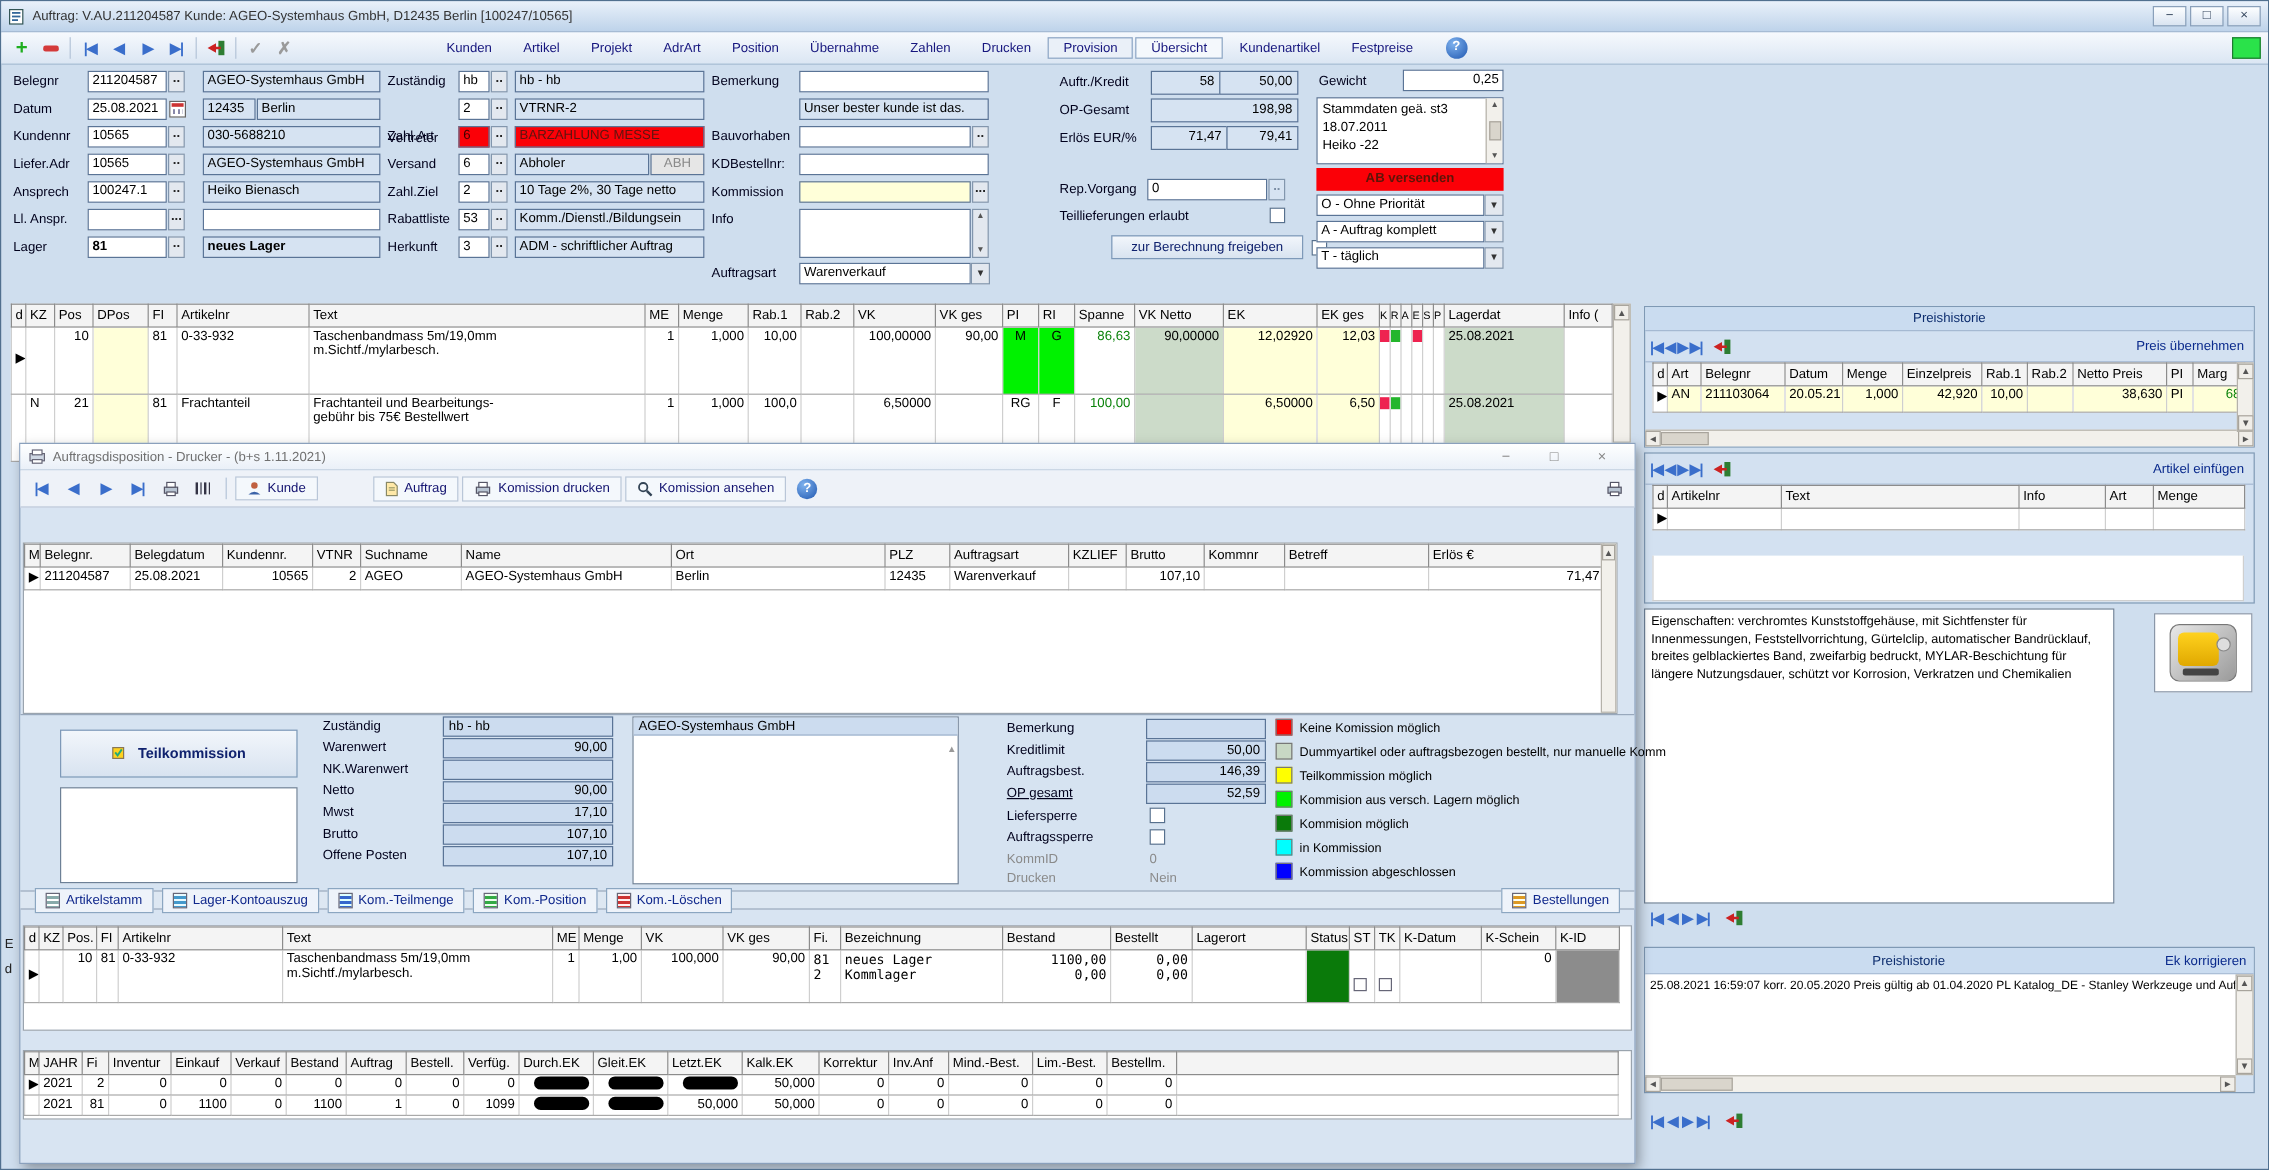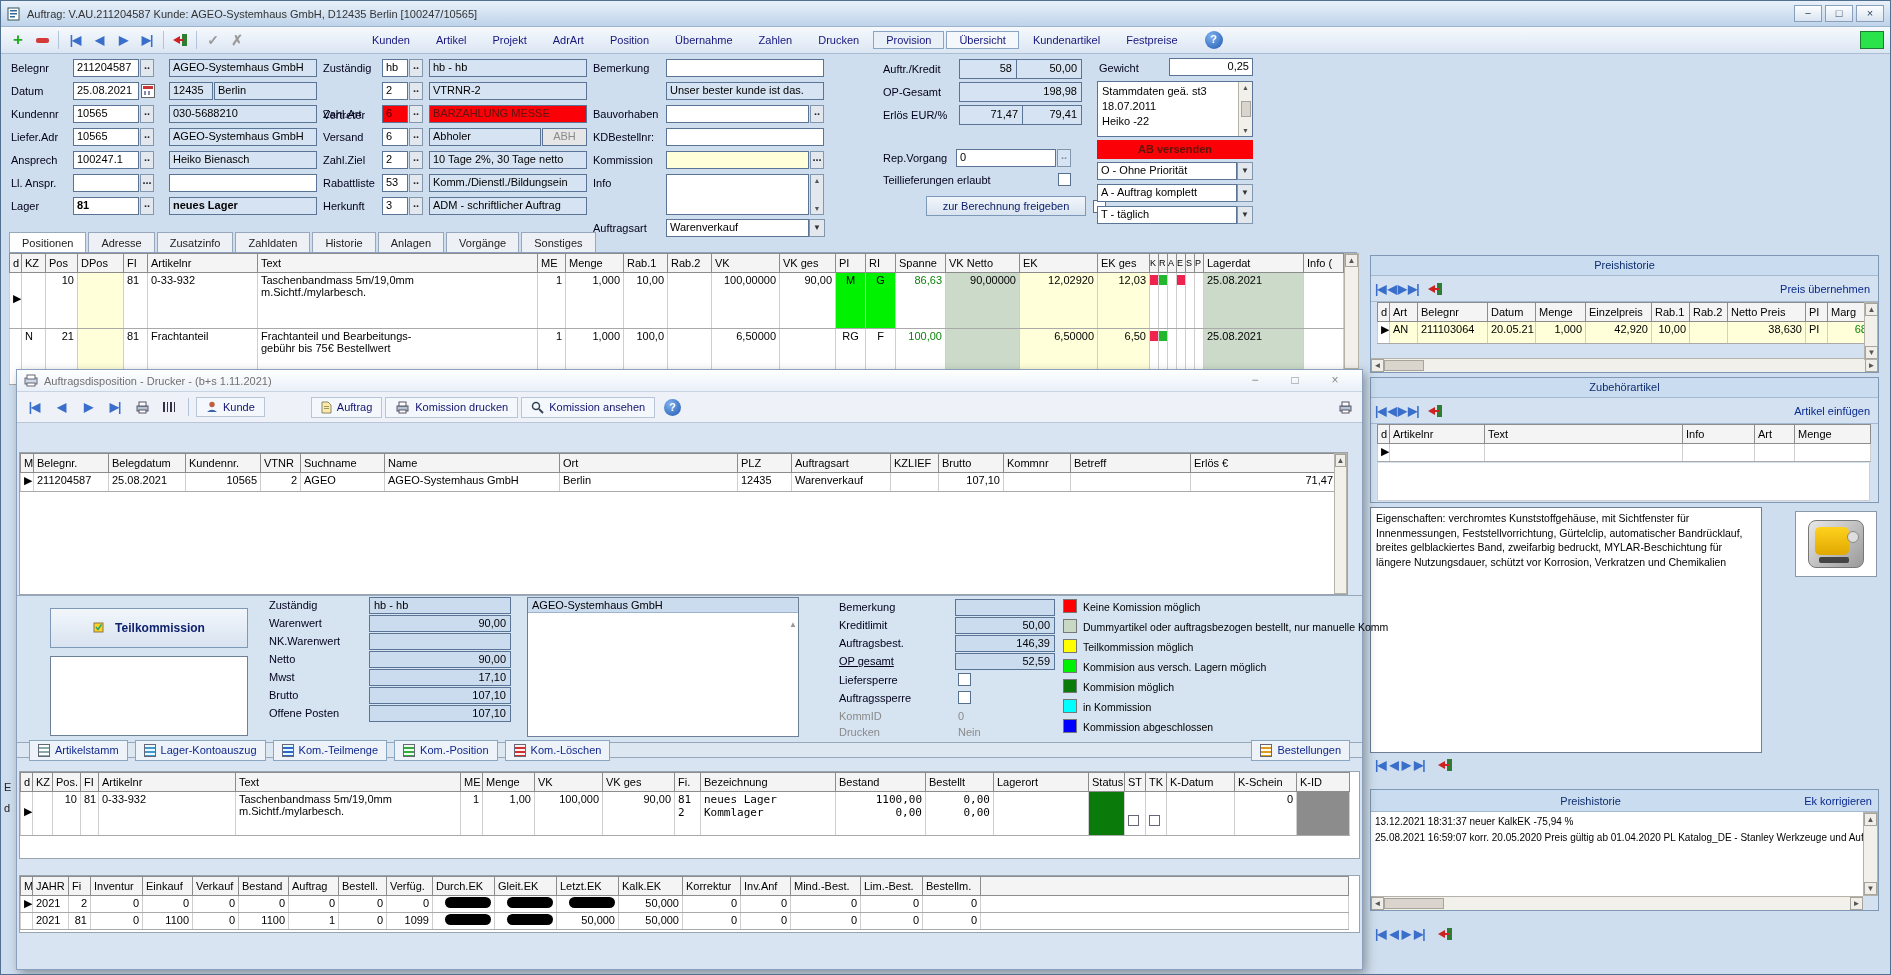--- a/index.html
+++ b/index.html
@@ -271,30 +271,20 @@
     <span class="abs" style="left:1096px;top:139px;width:156px;height:19px;background:#fb0007;color:#5e1408;text-align:center;line-height:19px;font-weight:bold;">AB versenden</span>
 
     <span class="I" style="left:1096px;top:161px;width:140px;">O - Ohne Priorität</span>
     <span class="ddb" style="left:1236px;top:161px;">▼</span>
     <span class="I" style="left:1096px;top:183px;width:140px;">A - Auftrag komplett</span>
     <span class="ddb" style="left:1236px;top:183px;">▼</span>
     <span class="I" style="left:1096px;top:205px;width:140px;">T - täglich</span>
     <span class="ddb" style="left:1236px;top:205px;">▼</span>
   </div>
 
-  <div class="abs" style="left:8px;top:228px;width:1348px;height:24px;border-bottom:1px solid #8aa0bc;display:flex;align-items:flex-end;">
-    <span class="dtab active" style="border-top:1px solid #98a8bc;padding-top:4px;">Positionen</span>
-    <span class="dtab">Adresse</span>
-    <span class="dtab">Zusatzinfo</span>
-    <span class="dtab">Zahldaten</span>
-    <span class="dtab">Historie</span>
-    <span class="dtab">Anlagen</span>
-    <span class="dtab">Vorgänge</span>
-    <span class="dtab">Sonstiges</span>
-  </div>
 
   <div class="abs" style="left:8px;top:252px;width:1334px;">
     <table class="grid" style="width:1334px;">
       <colgroup>
           <col style="width:12px">
           <col style="width:24px">
           <col style="width:32px">
           <col style="width:46px">
           <col style="width:24px">
           <col style="width:110px">
@@ -497,21 +487,20 @@
       <span class="thumb" style="width:40px;height:11px;"></span>
       <span class="sbtn" style="margin-left:auto;">►</span>
     </div>
     <div class="vscroll" style="right:0;top:46px;height:58px;width:14px;">
       <div class="sbtn">▲</div>
       <div class="sbtn" style="position:absolute;bottom:0;">▼</div>
     </div>
   </div>
 
   <div class="panel" style="left:1369px;top:376px;width:509px;height:126px;">
-    <div class="ptitle">Zubehörartikel</div>
     <div class="ptools">
       <span class="nv">|◀</span>
       <span class="nv">◀</span>
       <span class="nv">▶</span>
       <span class="nv">▶|</span>
       <span style="margin-left:6px;">
           <svg width="16" height="14">
             <rect x="10" y="1" width="5" height="12" fill="#2e7d32"></rect>
             <path d="M1 7 L8 3 V6 H12 V8 H8 V11 Z" fill="#cc2222"></path>
           </svg>
@@ -573,21 +562,20 @@
         </svg>
       </span>
   </div>
 
   <div class="panel" style="left:1369px;top:788px;width:509px;height:122px;">
     <div style="height:22px;background:#cadcf0;border-bottom:1px solid #a5b9d2;display:flex;align-items:center;padding:0 6px;">
       <span style="margin:0 auto;color:#0d2d6e;">Preishistorie</span>
       <span style="color:#0a2a8c;">Ek korrigieren</span>
     </div>
     <div style="position:absolute;left:0;top:22px;right:15px;bottom:14px;background:#fff;padding:2px 4px;font-size:10px;line-height:16px;white-space:nowrap;overflow:hidden;">
-      <div>13.12.2021 18:31:37 neuer KalkEK -75,94 %</div>
       <div>25.08.2021 16:59:07 korr. 20.05.2020 Preis gültig ab 01.04.2020 PL Katalog_DE - Stanley Werkzeuge und Aufbewahr</div>
     </div>
     <div class="vscroll" style="right:0;top:22px;bottom:14px;width:15px;height:auto;">
       <div class="sbtn">▲</div>
       <div class="sbtn" style="position:absolute;bottom:0;">▼</div>
     </div>
     <div class="hscroll" style="position:absolute;left:0;bottom:0;width:492px;">
       <span class="sbtn">◄</span>
       <span class="thumb" style="width:60px;height:11px;"></span>
       <span class="sbtn" style="margin-left:auto;">►</span>

